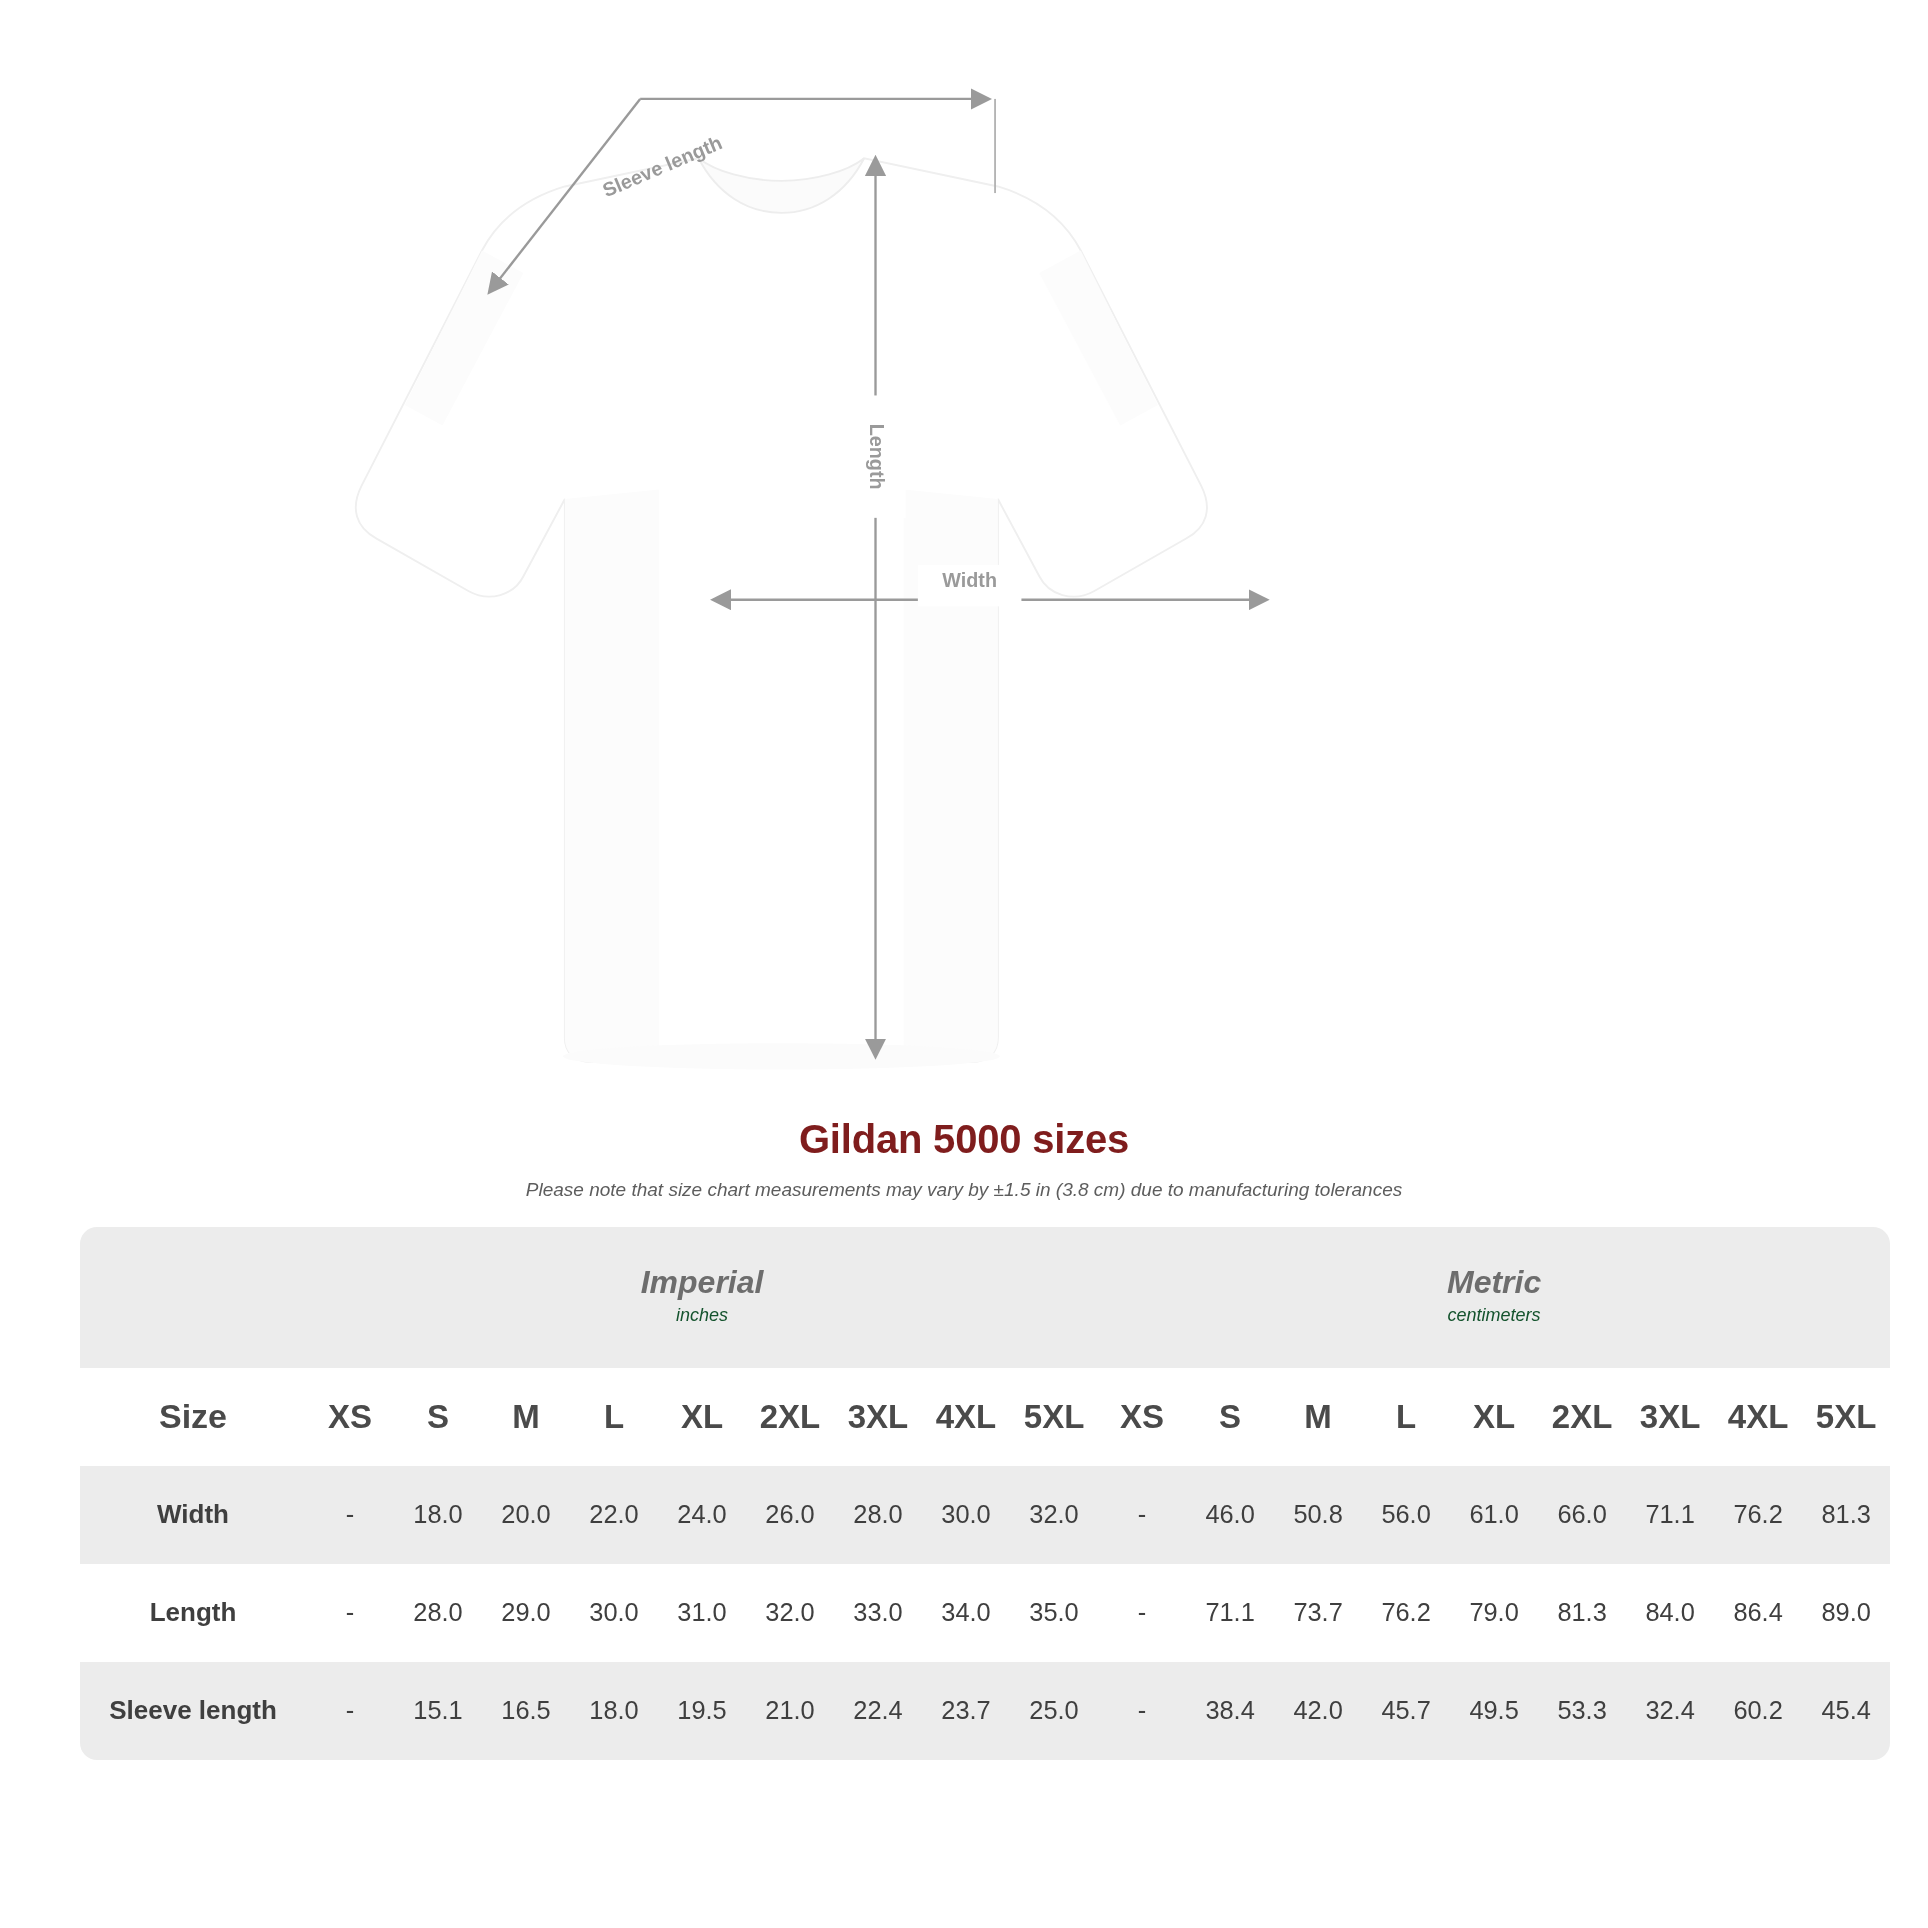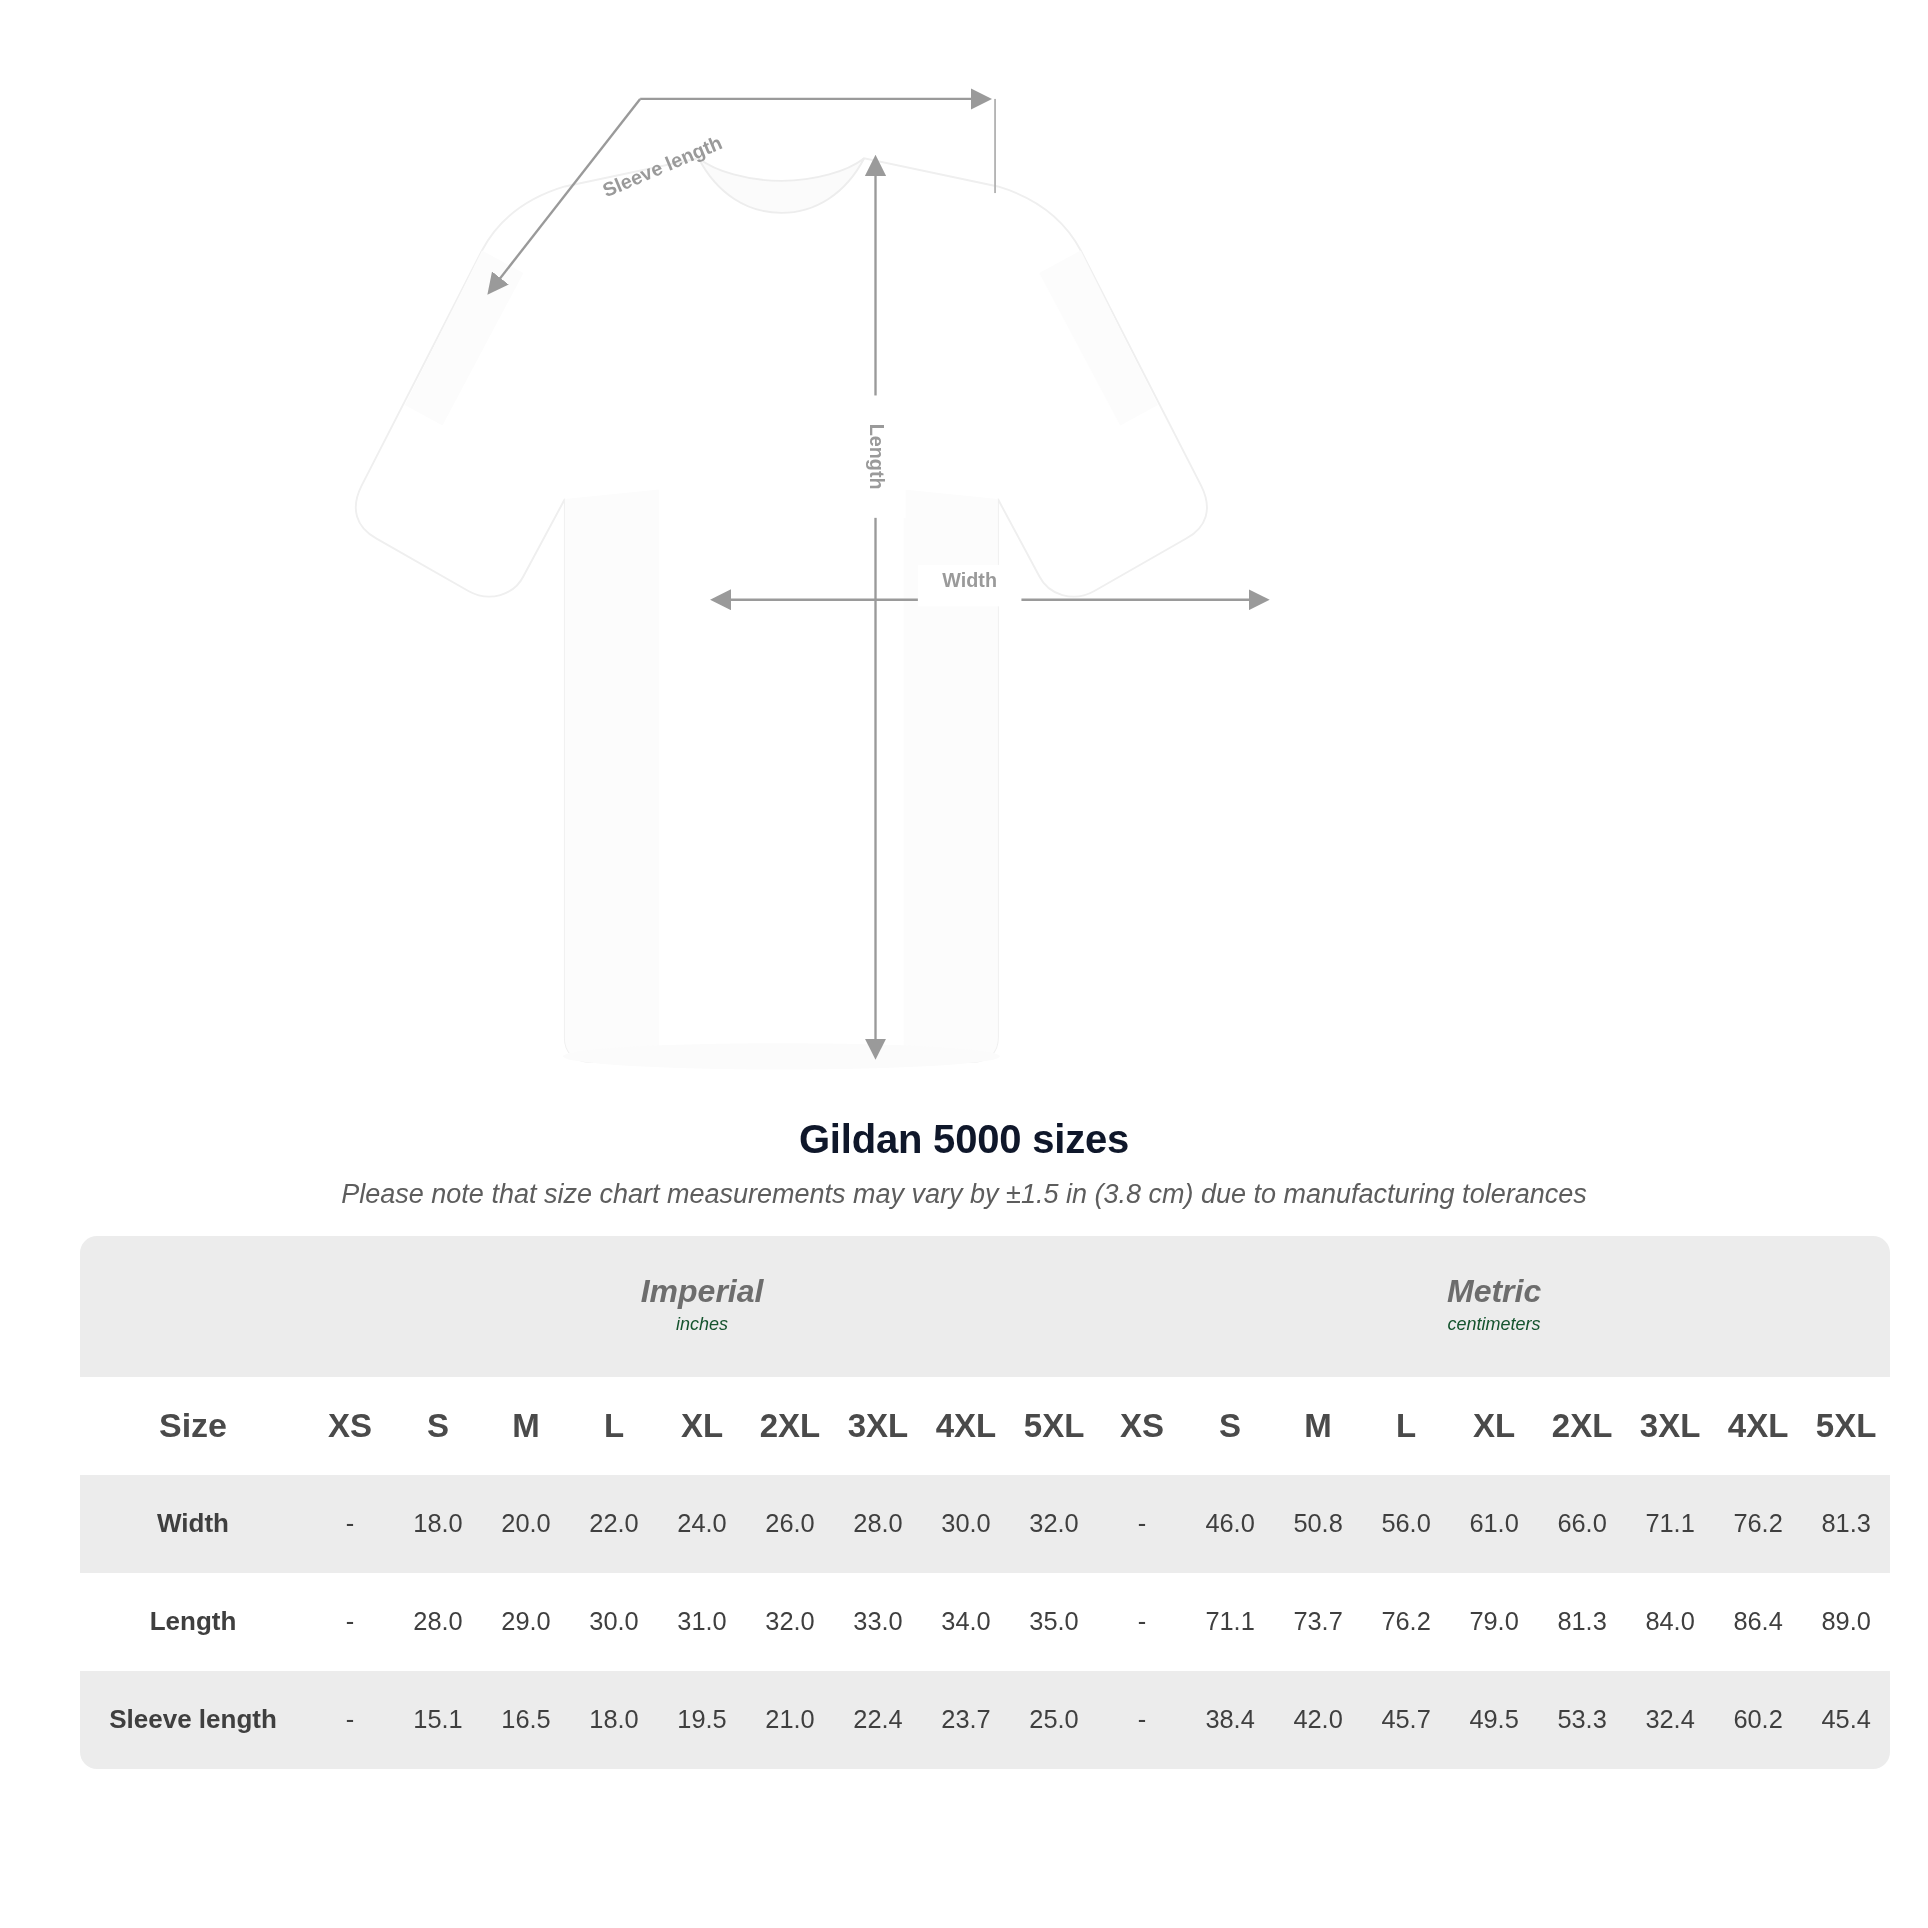--- a/index.html
+++ b/index.html
@@ -32,26 +32,26 @@
   }
 
   
   .title-block {
     text-align: center;
     margin-top: 5.6px;
   }
   .chart-title {
     font-size: 40px;
     font-weight: bold;
-    color: #0f172a;
+    color: #7f1d1d;
     letter-spacing: -0.2px;
     margin: 0 0 17px 0;
   }
   .chart-note {
-    font-size: 27px;
+    font-size: 19px;
     font-style: italic;
     color: #5d5d5d;
     margin: 0 0 26px 0;
   }
 
   
   .table-wrap {
     padding: 0 80px;
   }
   table.size-table {

